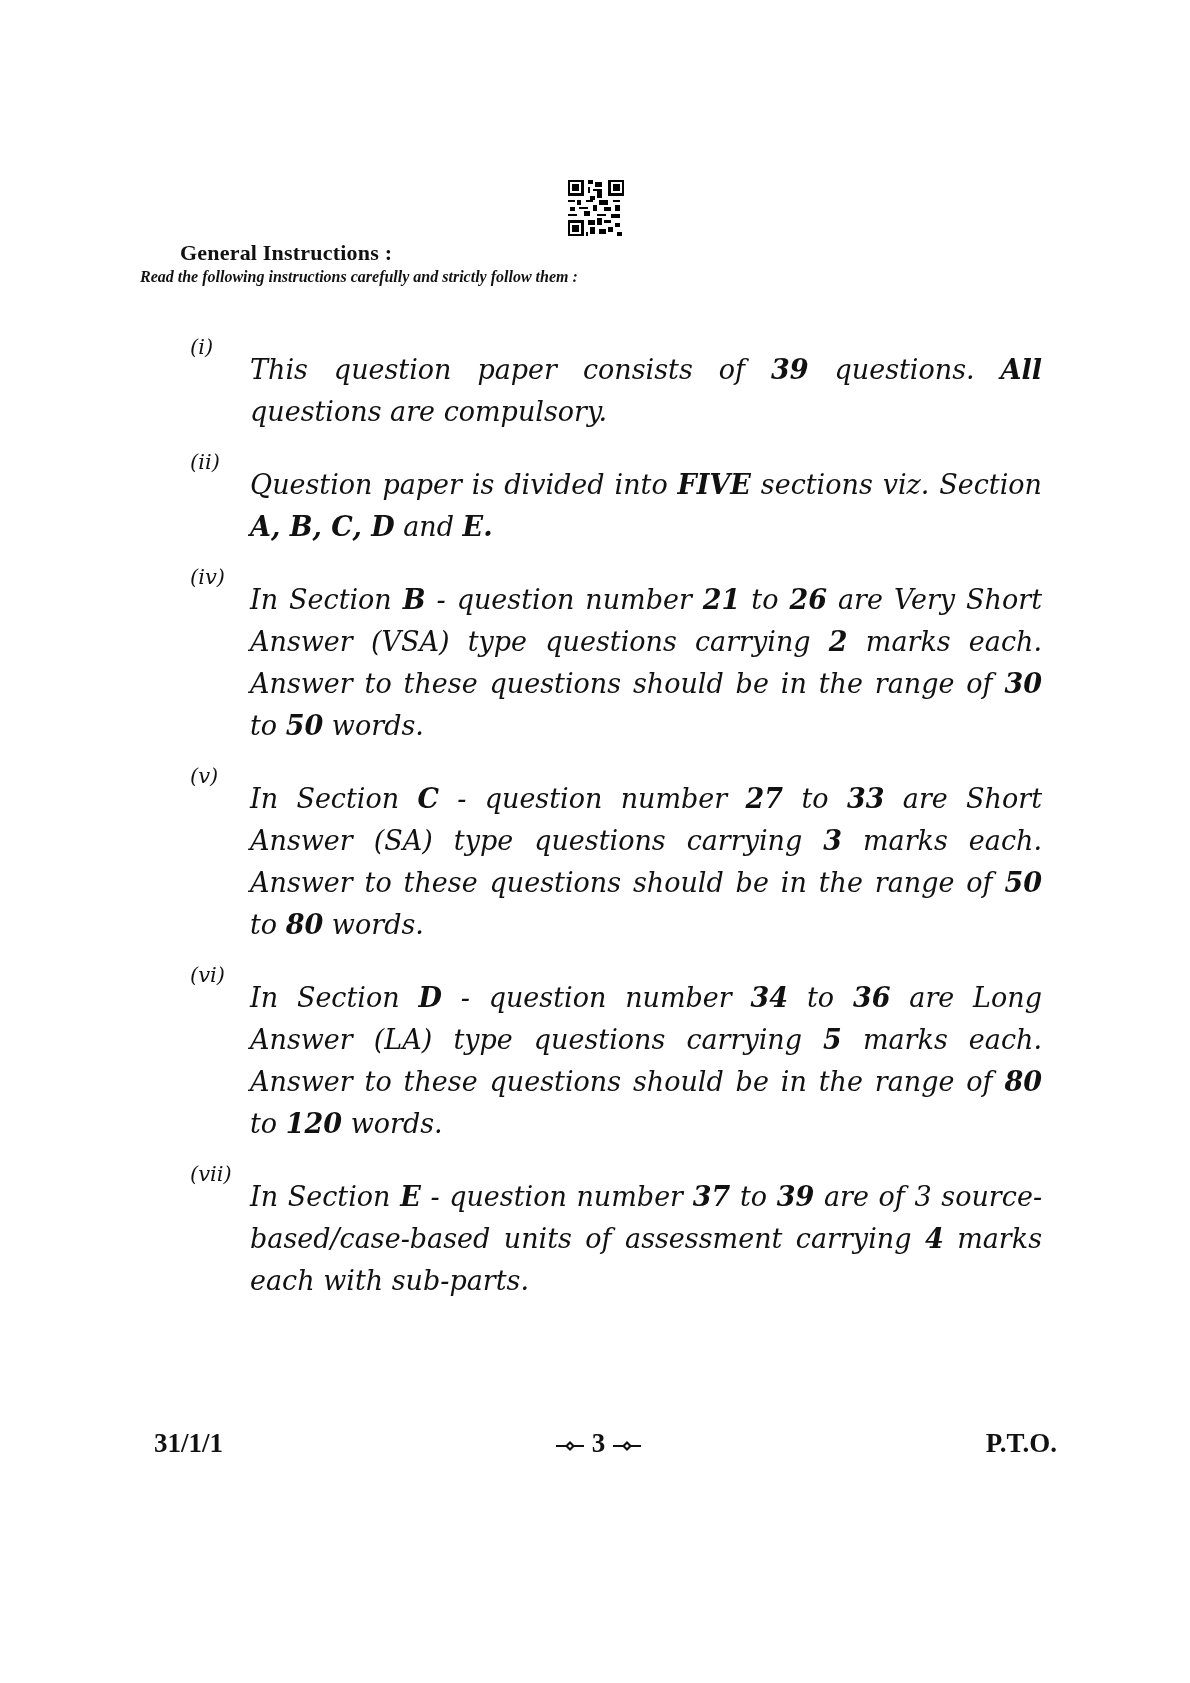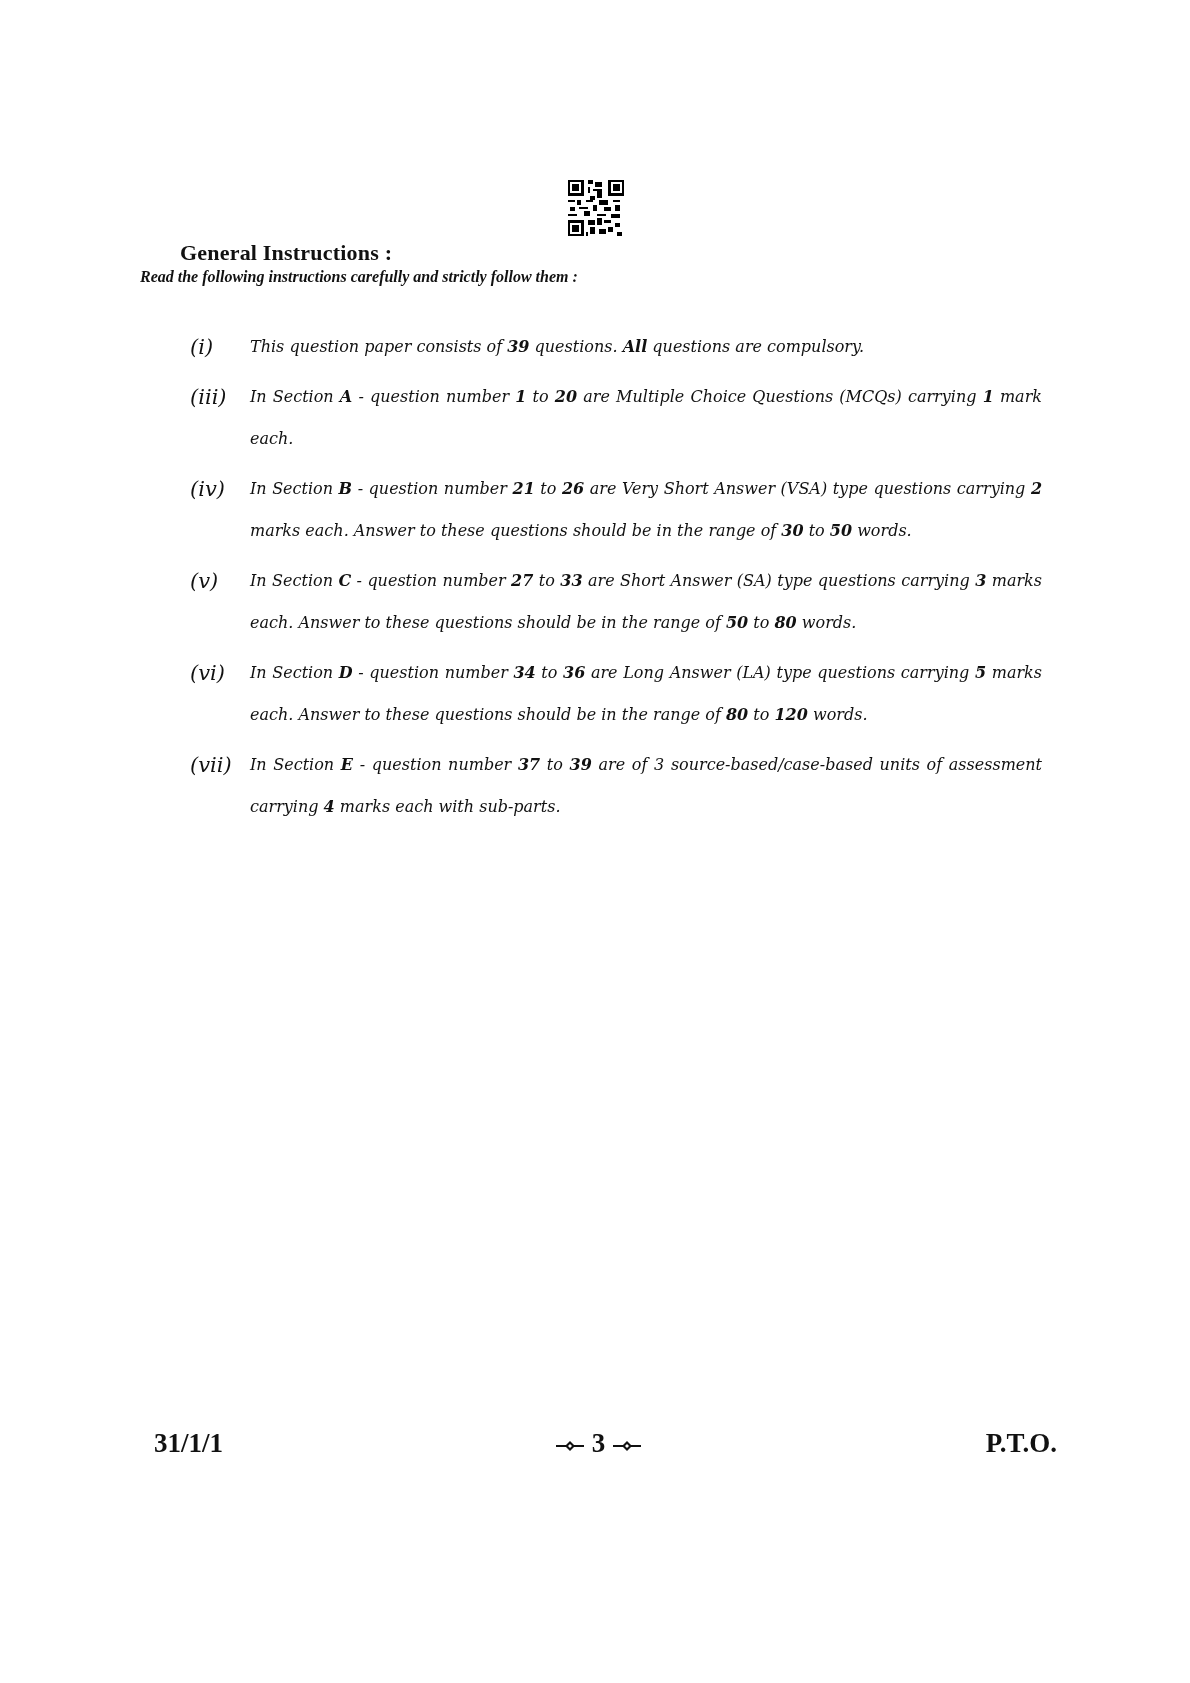--- a/index.html
+++ b/index.html
@@ -7,22 +7,22 @@
          font-family: "DejaVu Serif", "Liberation Serif", serif; color: #111; }
   .qr { position: absolute; left: 568px; top: 180px; width: 56px; height: 56px; }
   .heading { position: absolute; left: 140px; top: 240px; font-size: 22px; font-weight: bold;
              font-family: "Liberation Serif", "DejaVu Serif", serif; letter-spacing: 0.2px; margin-left: 40px; }
   .subheading { position: absolute; left: 140px; top: 268px; font-size: 16px; font-style: italic;
                 font-weight: bold; font-family: "Liberation Serif", "DejaVu Serif", serif; }
   .items { position: absolute; left: 190px; top: 326px; width: 852px; }
   .item { display: flex; margin-bottom: 8px; }
   .num { width: 60px; flex: 0 0 60px; font-style: italic; font-size: 21px; line-height: 42px;
          font-family: "DejaVu Serif", "Liberation Serif", serif; }
-  .txt { flex: 1; font-style: italic; font-size: 16px; line-height: 42px; text-align: justify;
-         font-family: "DejaVu Serif", "Liberation Serif", serif; }
+  .txt { flex: 1; font-style: italic; font-size: 27px; line-height: 42px; text-align: justify;
+         font-family: "DejaVu Serif", "Liberation Serif", serif; margin-top: 23px; }
   .txt b { font-weight: bold; }
   .footer { position: absolute; top: 1428px; left: 140px; width: 917px; height: 30px;
             font-family: Liberation Serif, serif; font-weight: bold; font-size: 27px; }
   .footer .left { position: absolute; left: 14px; top: 0; }
   .footer .center { position: absolute; left: 0; right: 0; text-align: center; top: 0; }
   .footer .right { position: absolute; right: 0; top: 0; }
   .orn { display: inline-block; vertical-align: middle; width: 28px; height: 12px; margin: 0 8px; }
 </style>
 </head>
 <body>
@@ -75,22 +75,22 @@
 
 <div class="heading">General Instructions :</div>
 <div class="subheading">Read the following instructions carefully and strictly follow them :</div>
 
 <div class="items" id="items">
     <div class="item">
       <div class="num">(i)</div>
       <div class="txt"><span>This question paper consists of </span><b>39</b><span> questions. </span><b>All</b><span> questions are compulsory.</span></div>
     </div>
     <div class="item">
-      <div class="num">(iii)</div>
-      <div class="txt"><span>In Section </span><b>A</b><span> - question number </span><b>1</b><span> to </span><b>20</b><span> are Multiple Choice Questions (MCQs) carrying </span><b>1</b><span> mark each.</span></div>
+      <div class="num">(ii)</div>
+      <div class="txt"><span>Question paper is divided into </span><b>FIVE</b><span> sections viz. Section </span><b>A, B, C, D</b><span> and </span><b>E.</b></div>
     </div>
     <div class="item">
       <div class="num">(iv)</div>
       <div class="txt"><span>In Section </span><b>B</b><span> - question number </span><b>21</b><span> to </span><b>26</b><span> are Very Short Answer (VSA) type questions carrying </span><b>2</b><span> marks each. Answer to these questions should be in the range of </span><b>30</b><span> to </span><b>50</b><span> words.</span></div>
     </div>
     <div class="item">
       <div class="num">(v)</div>
       <div class="txt"><span>In Section </span><b>C</b><span> - question number </span><b>27</b><span> to </span><b>33</b><span> are Short Answer (SA) type questions carrying </span><b>3</b><span> marks each. Answer to these questions should be in the range of </span><b>50</b><span> to </span><b>80</b><span> words.</span></div>
     </div>
     <div class="item">

